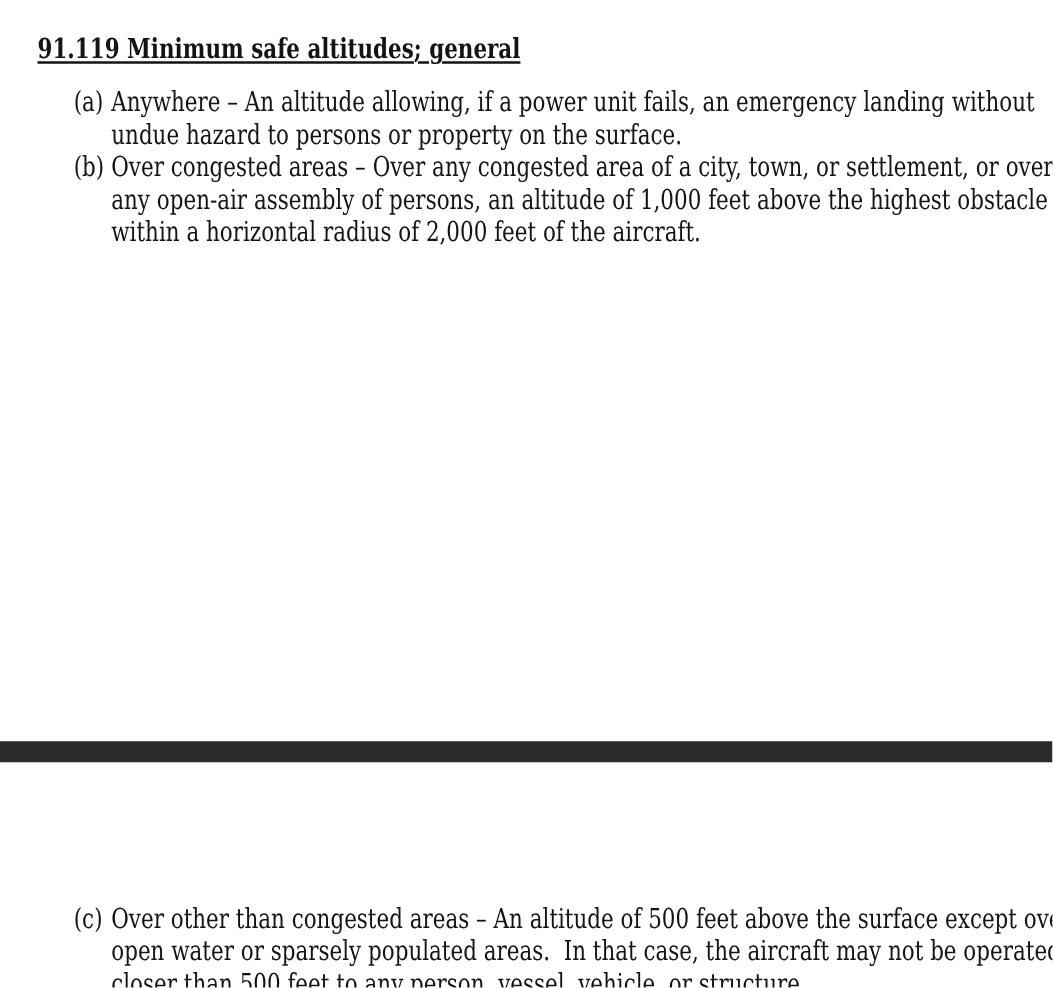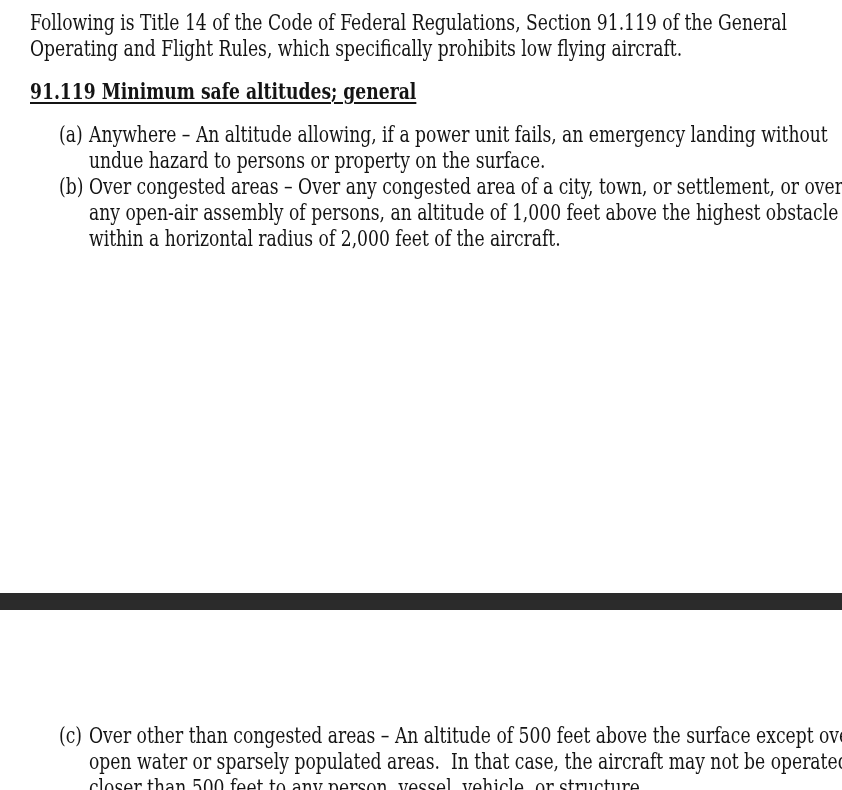--- a/index.html
+++ b/index.html
@@ -58,24 +58,20 @@
     background: #2B2B2B;
   }
 </style>
 </head>
 <body>
 
 <div class="doc">
 
   <div class="page page-1">
 
-    <div class="para intro">
-        <div class="line">Following is Title 14 of the Code of Federal Regulations, Section 91.119 of the General</div>
-        <div class="line">Operating and Flight Rules, which specifically prohibits low flying aircraft.</div>
-      </div>
 
     <h1 class="heading">
       <span class="line">91.119 Minimum safe altitudes; general</span>
     </h1>
 
 
     <div class="reg-list">
 
       <div class="reg-item">
         <div class="marker">

